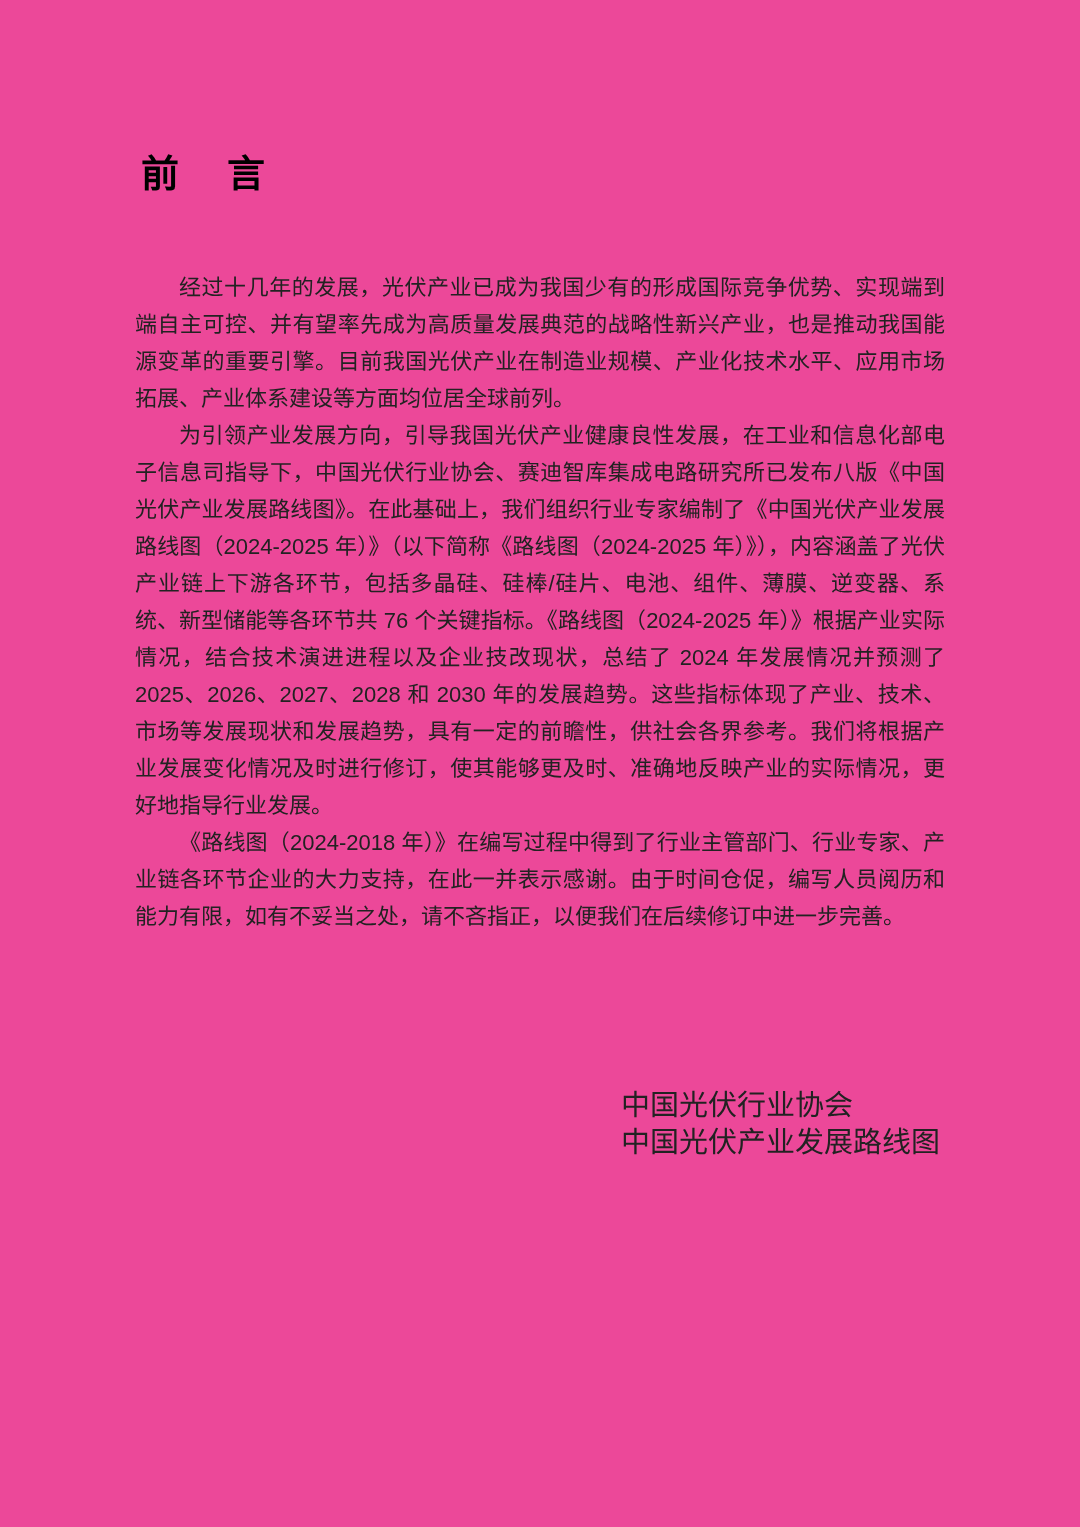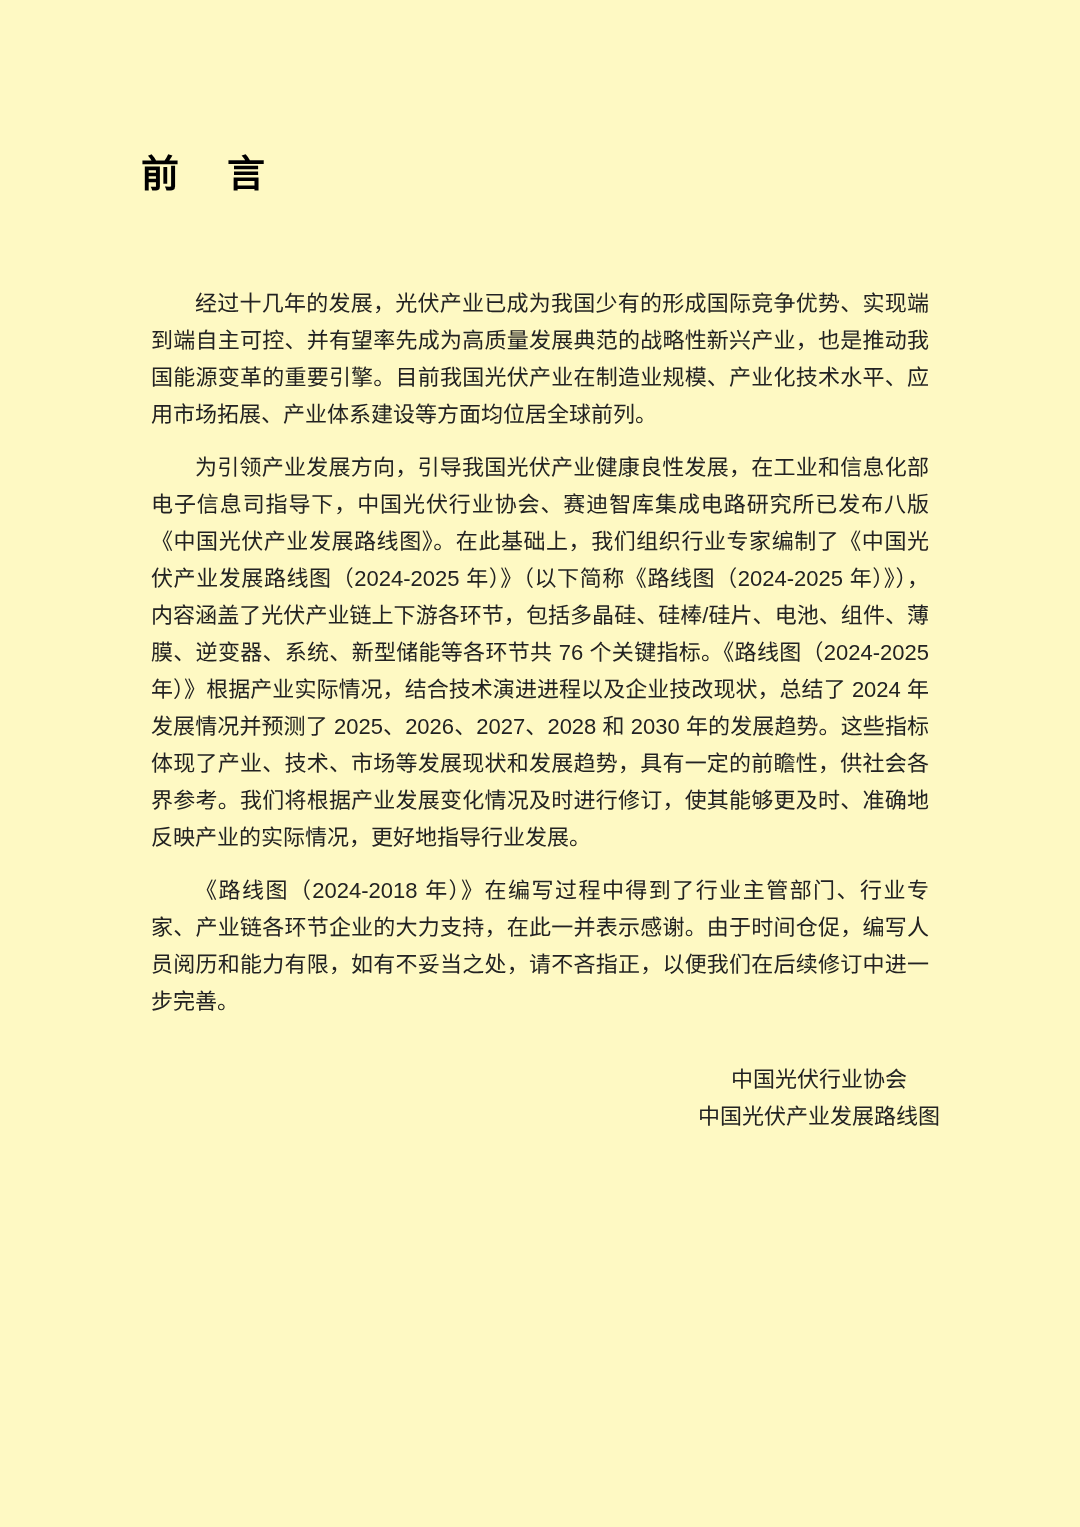--- a/index.html
+++ b/index.html
@@ -4,21 +4,21 @@
 <style>
   html, body {
     margin: 0;
     padding: 0;
     background: #ffffff;
   }
   .page {
     position: relative;
     width: 1080px;
     height: 1527px;
-    background: #fef9c3;
+    background: #ec4899;
     font-family: "Liberation Sans", "DejaVu Sans", sans-serif;
     color: #222222;
     overflow: hidden;
   }
   .title {
     position: absolute;
     left: 141px;
     top: 152px;
     margin: 0;
     font-size: 38px;
@@ -28,34 +28,34 @@
     letter-spacing: 5px;
     white-space: pre;
   }
   .body-text {
     position: absolute;
     left: 135px;
     top: 269px;
     width: 810px;
   }
   .body-text p {
-    margin: 16px;
+    margin: 0;
     font-size: 22px;
     line-height: 37px;
     text-align: justify;
     text-justify: inter-ideograph;
     text-indent: 2em;
     color: #222222;
   }
   .signature {
     position: absolute;
     right: 140px;
-    top: 1061px;
-    text-align: center;
-    font-size: 22px;
+    top: 1087px;
+    text-align: left;
+    font-size: 29px;
     line-height: 37px;
     color: #222222;
   }
 </style>
 </head>
 <body>
 
 <div class="page">
 
   <h1 class="title">前　言</h1>

